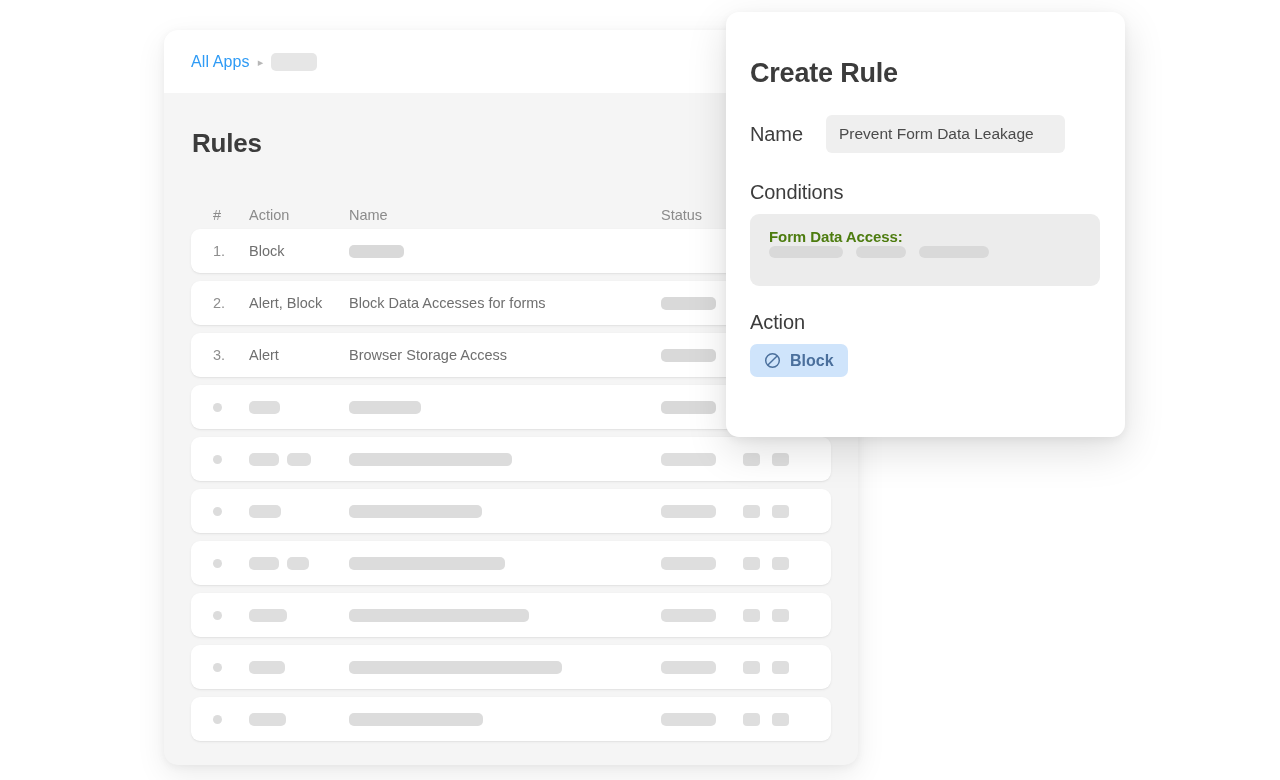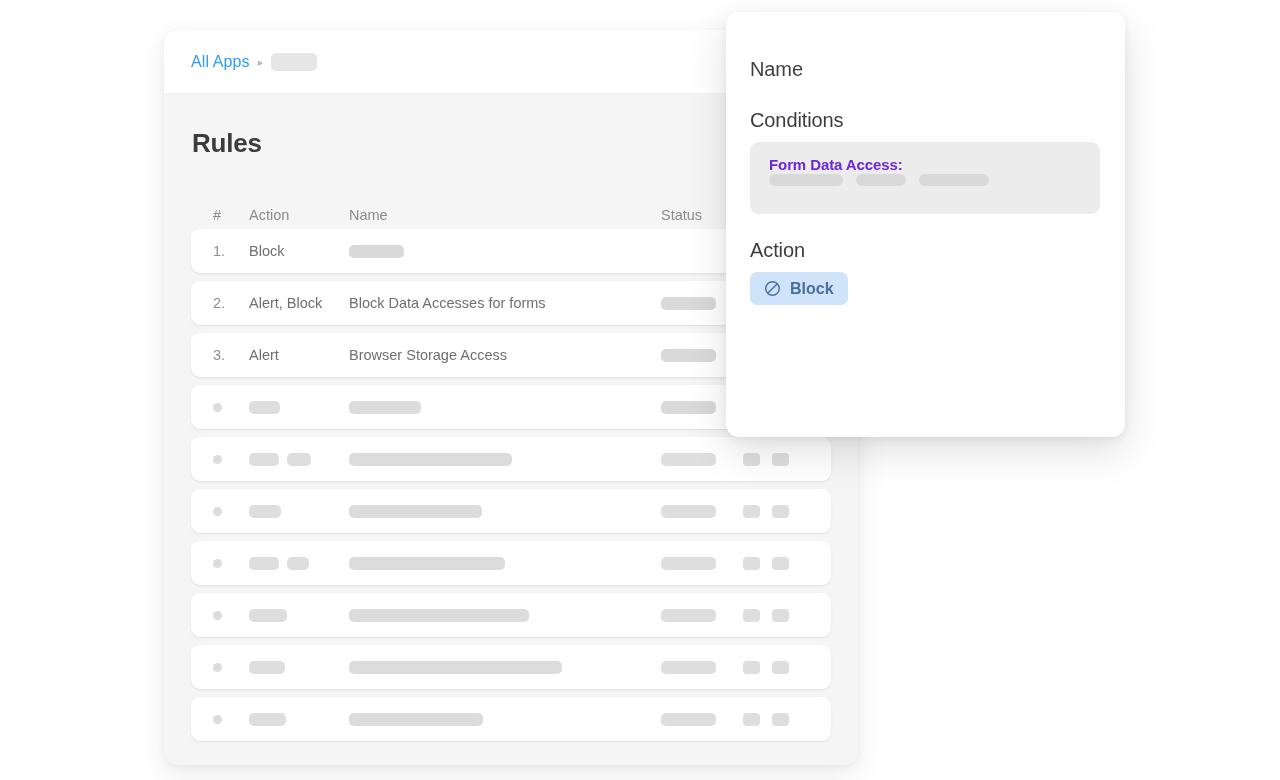--- a/index.html
+++ b/index.html
@@ -141,21 +141,21 @@
   .cond-box {
     width: 350px; height: 72px;
     background: #ececec;
     border-radius: 9px;
     padding: 14px 0 0 19px;
     margin-bottom: 25px;
   }
   .cond-label {
     font-size: 15px;
     font-weight: bold;
-    color: #6d28d9;
+    color: #4d7c0f;
     margin-bottom: 1px;
     letter-spacing: -0.1px;
   }
   .cond-pills { display: flex; align-items: center; gap: 13px; }
   .cond-pill { height: 12px; border-radius: 6px; background: #d9d9d9; }
 
   .action-badge {
     display: inline-flex; align-items: center; gap: 9px;
     height: 33px;
     padding: 0 14px;
@@ -349,23 +349,25 @@
               </div>
             </div>
           </div>
 
       </div>
     </div>
   </div>
 
   <div class="modal">
 
+    <div class="modal-title">Create Rule</div>
 
     <div class="field-row">
       <div class="field-label">Name</div>
+      <input class="name-input" type="text" value="Prevent Form Data Leakage" style="">
     </div>
 
     <div class="section-title">Conditions</div>
 
     <div class="cond-box">
       <div class="cond-label">Form Data Access:</div>
       <div class="cond-pills" id="cond-pills-host">
           <div class="cond-pill" style="width: 74px;"></div>
           <div class="cond-pill" style="width: 50px;"></div>
           <div class="cond-pill" style="width: 70px;"></div>

